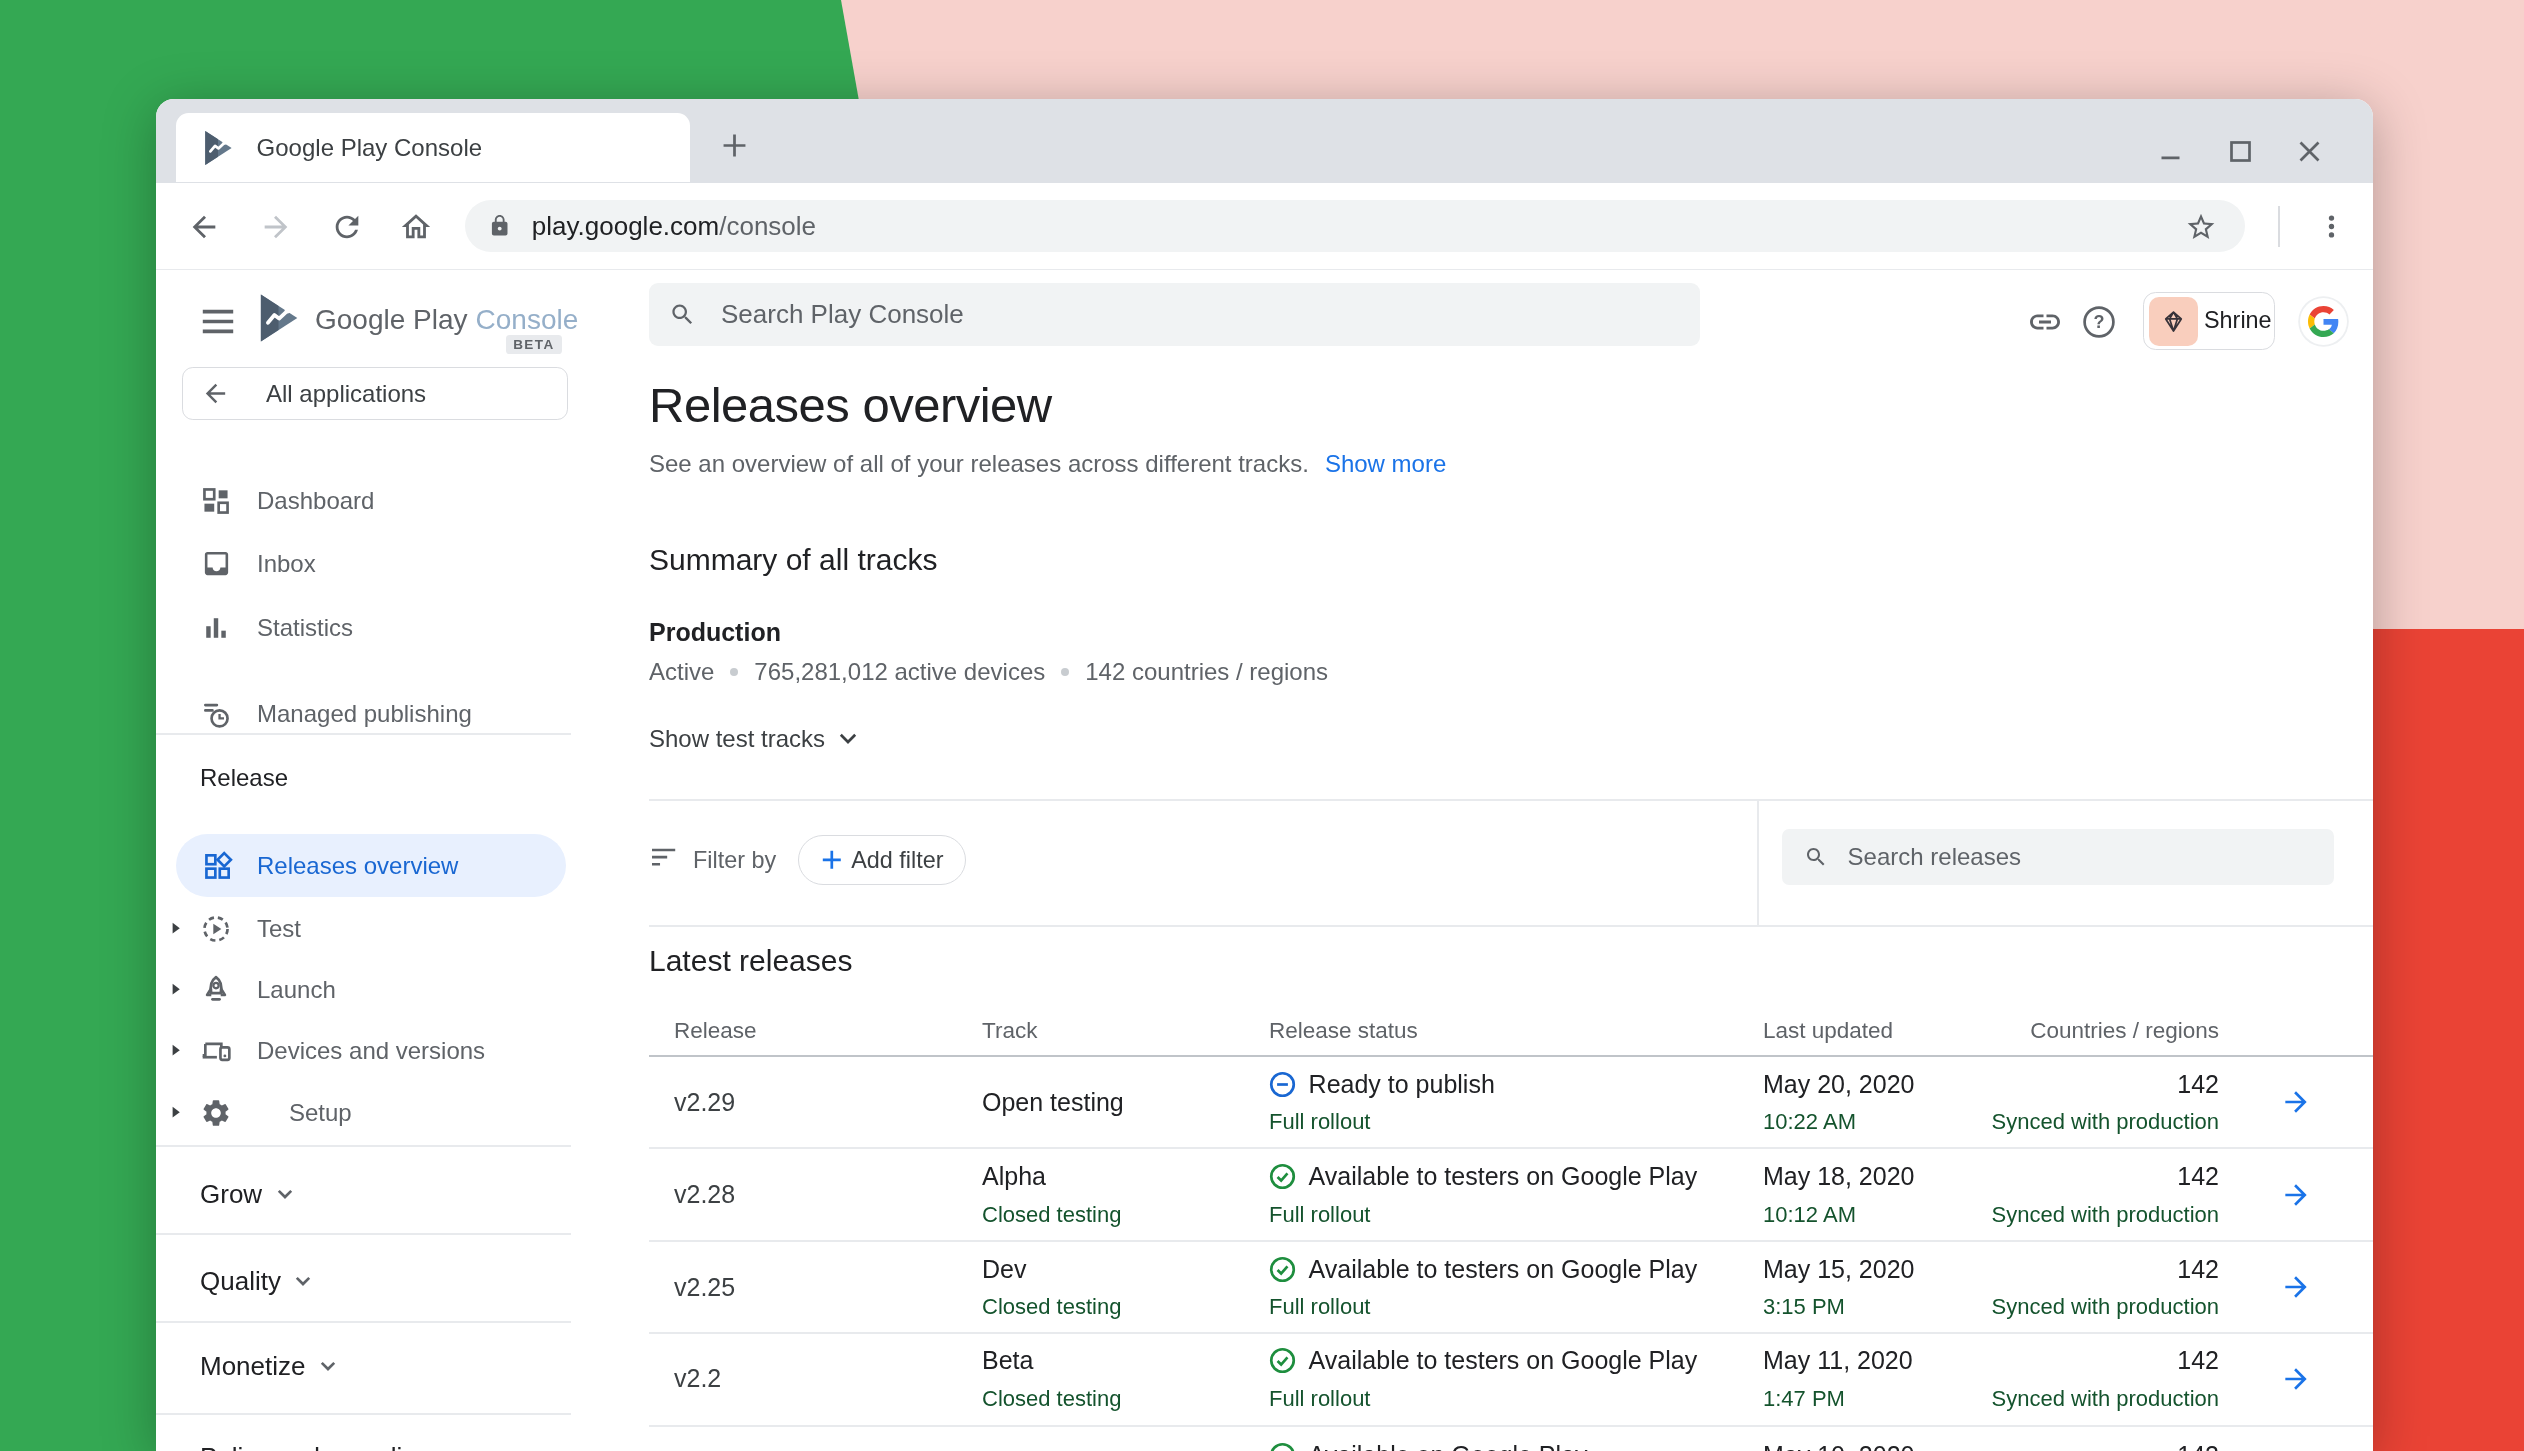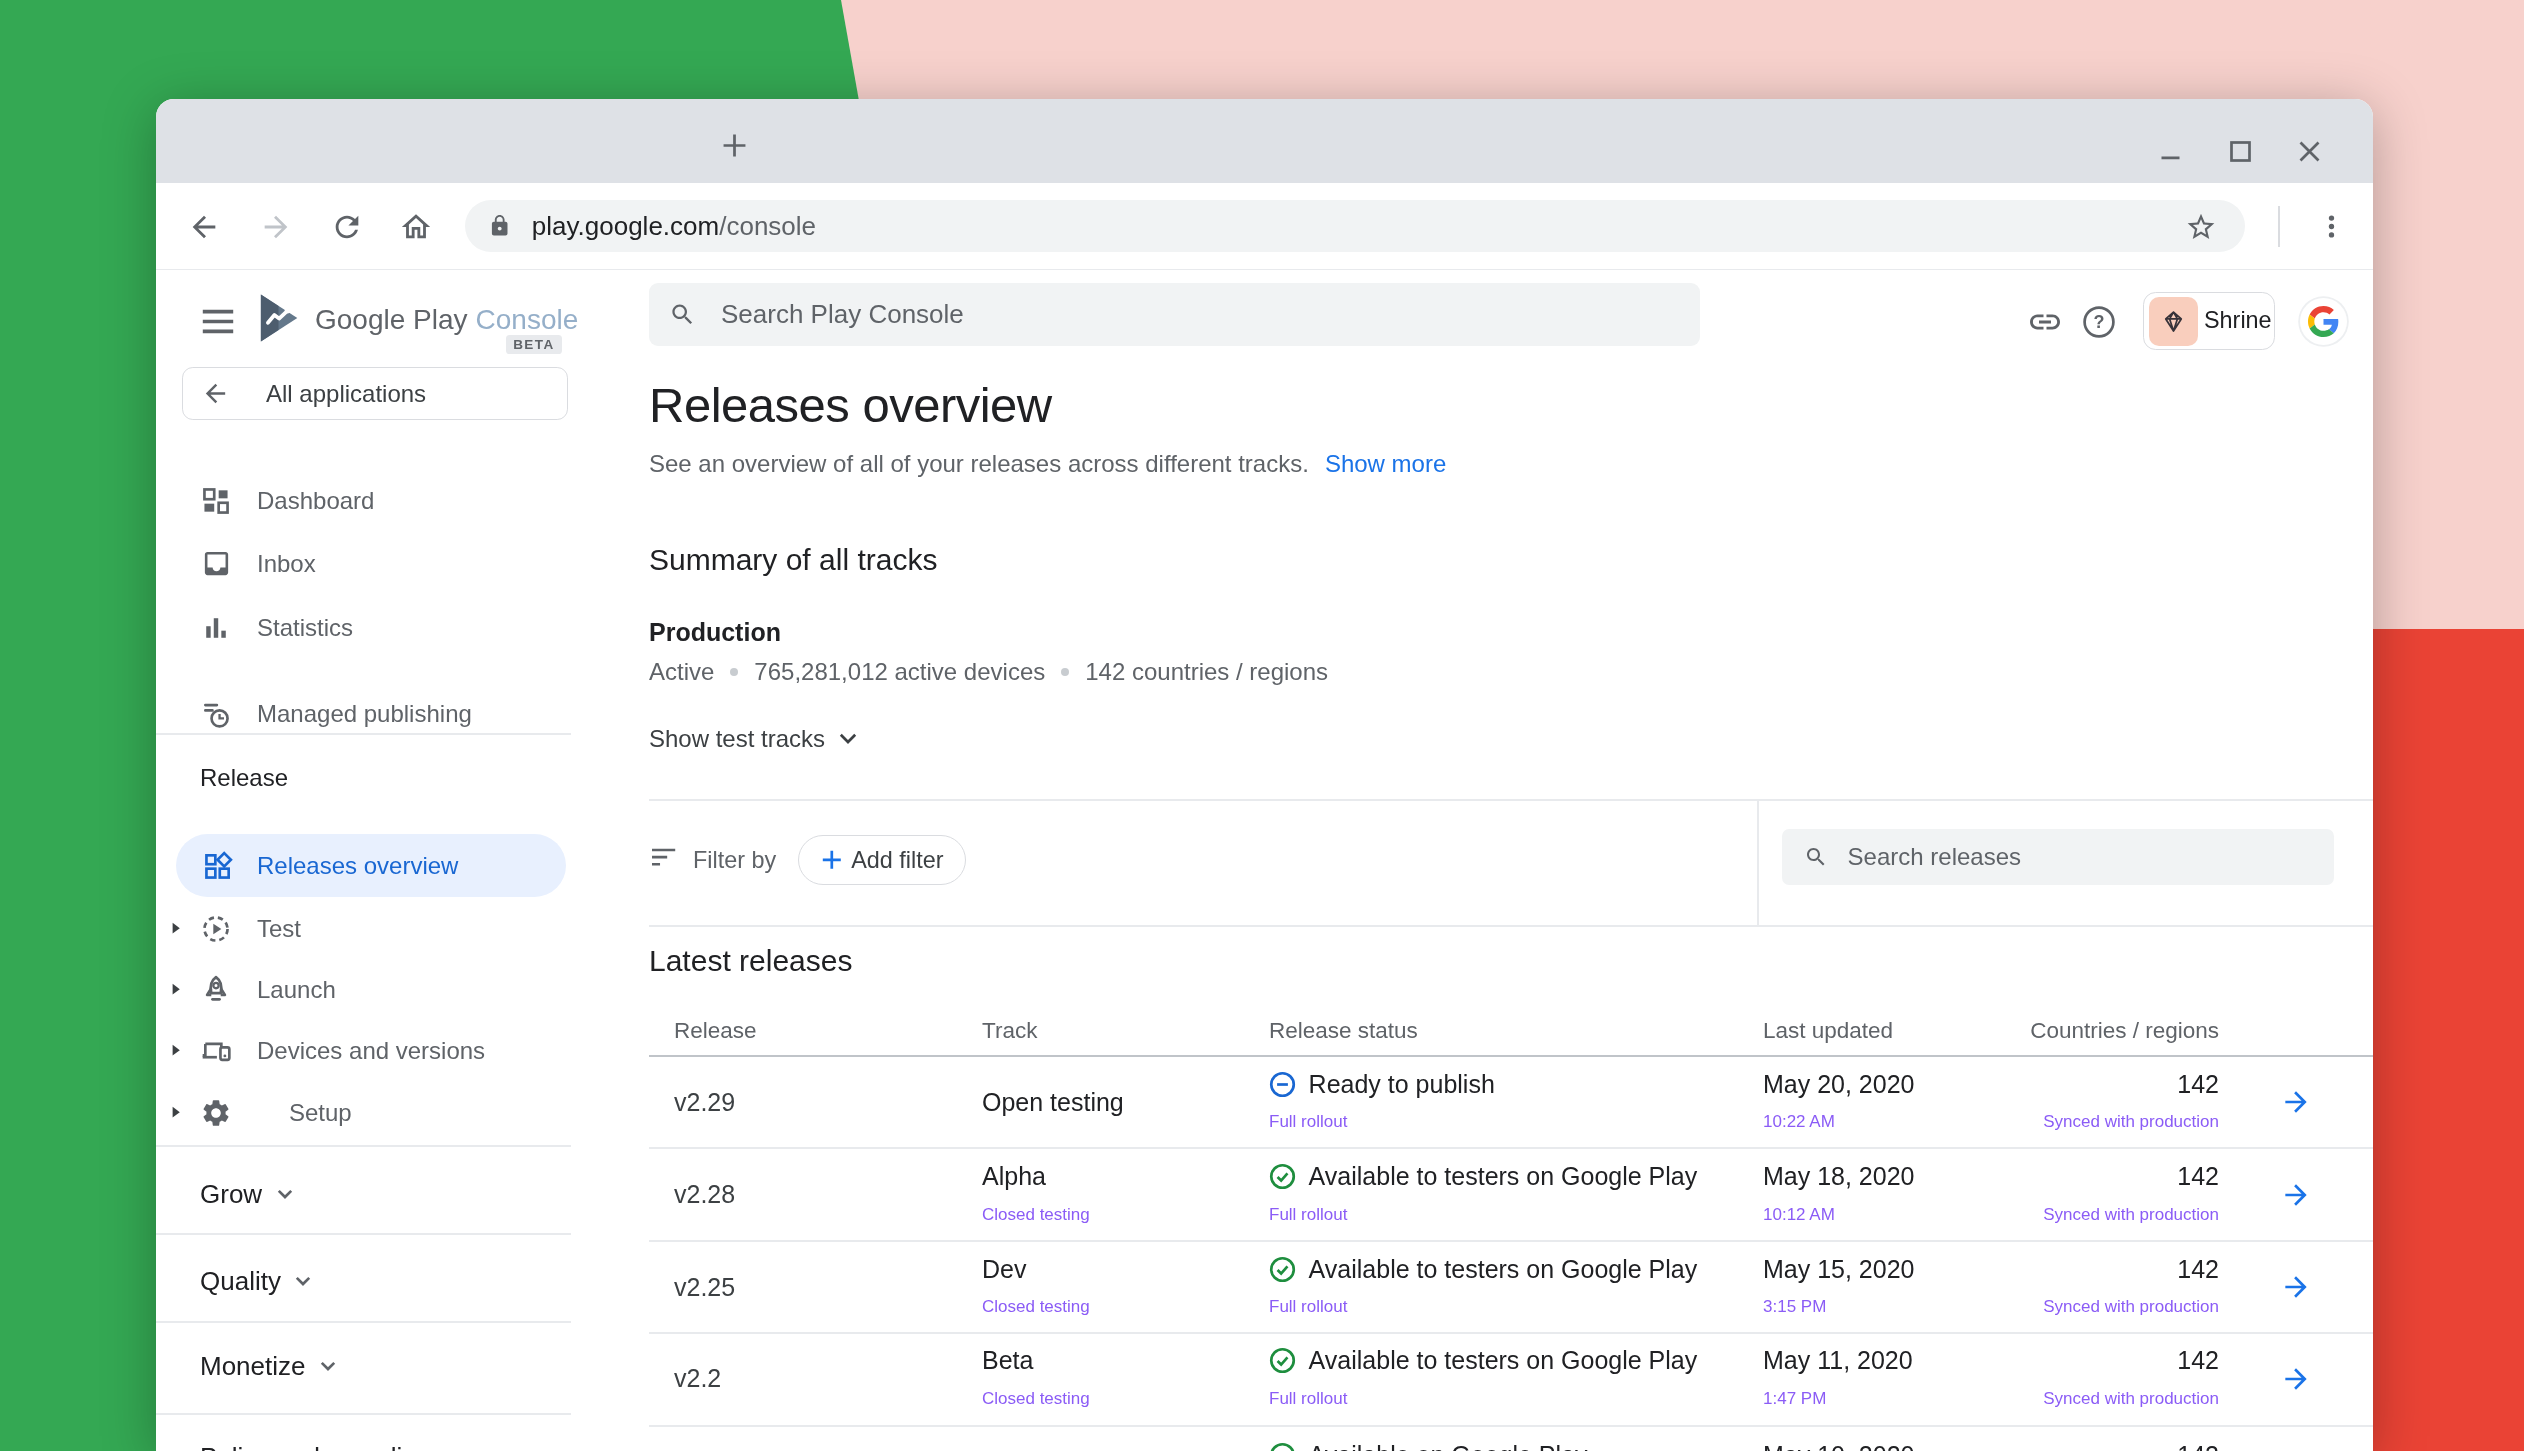--- a/index.html
+++ b/index.html
@@ -39,35 +39,46 @@
 
   
   .tgrid { position:absolute; left:493px; width:1724px; display:grid; grid-template-columns:308px 287px 494px 234px 247px 153px; }
   .th { font-size:22.5px; color:#5F6368; padding-left:25px; display:flex; align-items:center; }
   .th.right { justify-content:flex-end; padding-left:0; }
   .cell { padding-left:25px; display:flex; flex-direction:column; justify-content:center; row-gap:10.8px; }
   .cell.single { justify-content:center; }
   .cell.right { align-items:flex-end; padding-left:0; }
   .cell.center { align-items:center; justify-content:center; padding-left:0; }
   .l1 { font-size:25px; line-height:29px; color:#202124; white-space:nowrap; }
-  .l2 { font-size:17px; line-height:25px; color:#8b5cf6; white-space:nowrap; }
+  .l2 { font-size:22px; line-height:25px; color:#14532d; white-space:nowrap; }
   .ver { font-size:25px; color:#3C4043; }
   .statusline { display:flex; align-items:center; gap:12.6px; }
   .dot-sep { width:8px; height:8px; border-radius:50%; background:#C8CCD0; display:inline-block; margin:0 16px; }
 </style>
 </head>
 <body>
 
 <div id="bg-green"></div>
 <div id="bg-pink"></div>
 <div id="bg-red"></div>
 
 <div id="window">
 
   <div id="tabstrip">
+    <div id="tab">
+      <span class="ico">
+        <svg width="34" height="38" viewBox="0 0 40 44">
+          <polygon points="5,2 36,22 5,42" fill="#64788B"></polygon>
+          <polygon points="5,2 20,11.7 20,32.3 5,42" fill="#4D5D6E"></polygon>
+          <polyline points="11,26 16.5,19.5 20.5,22.5 28,15.5" fill="none" stroke="#fff" stroke-width="3.2" stroke-linecap="round" stroke-linejoin="round"></polyline>
+          <circle cx="28" cy="15.5" r="2.6" fill="#fff"></circle>
+        </svg>
+      </span>
+      <span class="tab-title">Google Play Console</span>
+    </div>
     <span class="ico abs" style="left:557px; top:25px; width:43px; height:43px;">
       <svg width="31" height="31" viewBox="0 0 34 34">
           <path d="M17 5v24M5 17h24" stroke="#5F6368" stroke-width="3" fill="none"></path>
         </svg>
     </span>
     <span class="ico abs" style="left:1993px; top:31px; width:43px; height:43px;">
       <svg width="27" height="27" viewBox="0 0 30 30">
           <path d="M5 22h20" stroke="#5F6368" stroke-width="3"></path>
         </svg>
     </span>

